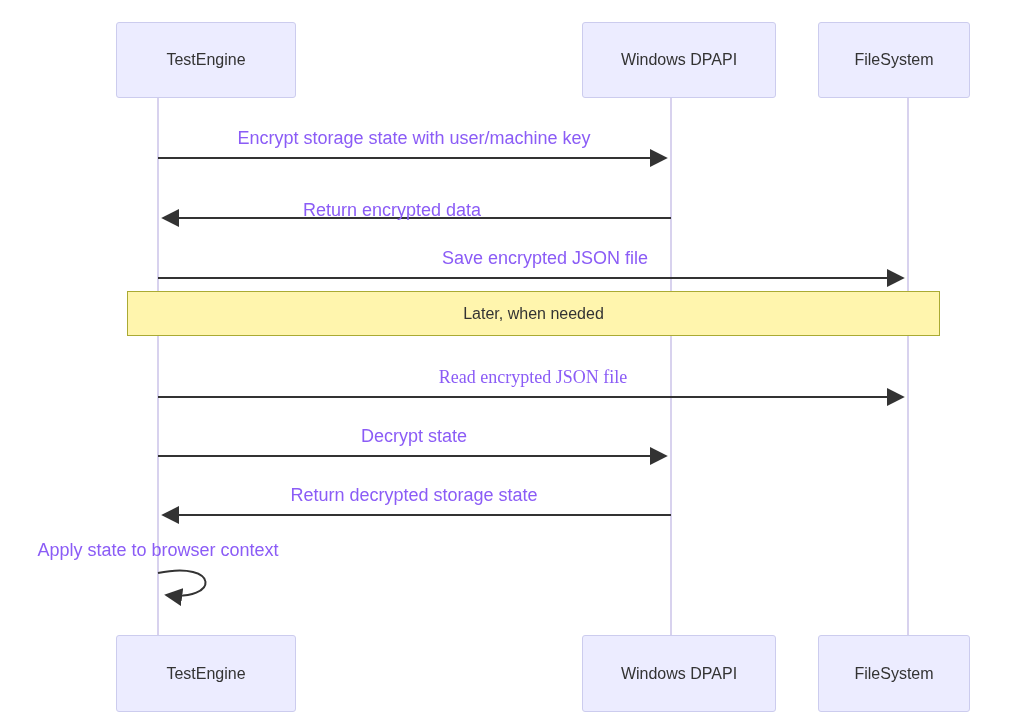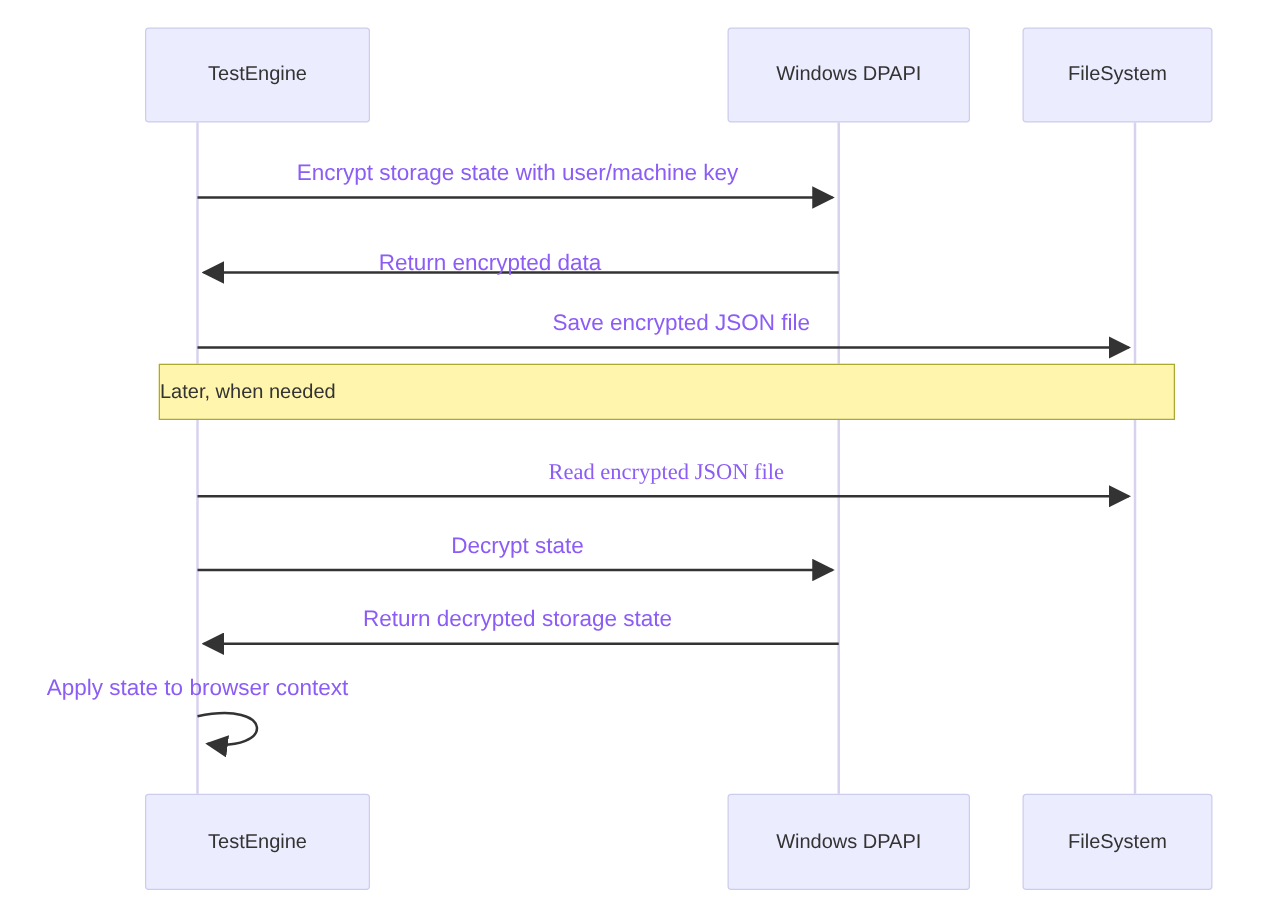--- a/index.html
+++ b/index.html
@@ -52,20 +52,21 @@
     position: absolute;
     left: 127px;
     top: 291px;
     width: 813px;
     height: 45px;
     box-sizing: border-box;
     background: #FFF5AD;
     border: 1px solid #AAAA33;
     display: flex;
     align-items: center;
+    justify-content: center;
     font-size: 16px;
     color: #333333;
   }
 </style>
 </head>
 <body>
 
 <div class="canvas">
 
   <svg class="lines-layer" width="1013" height="721" viewBox="0 0 1013 721" xmlns="http://www.w3.org/2000/svg">

